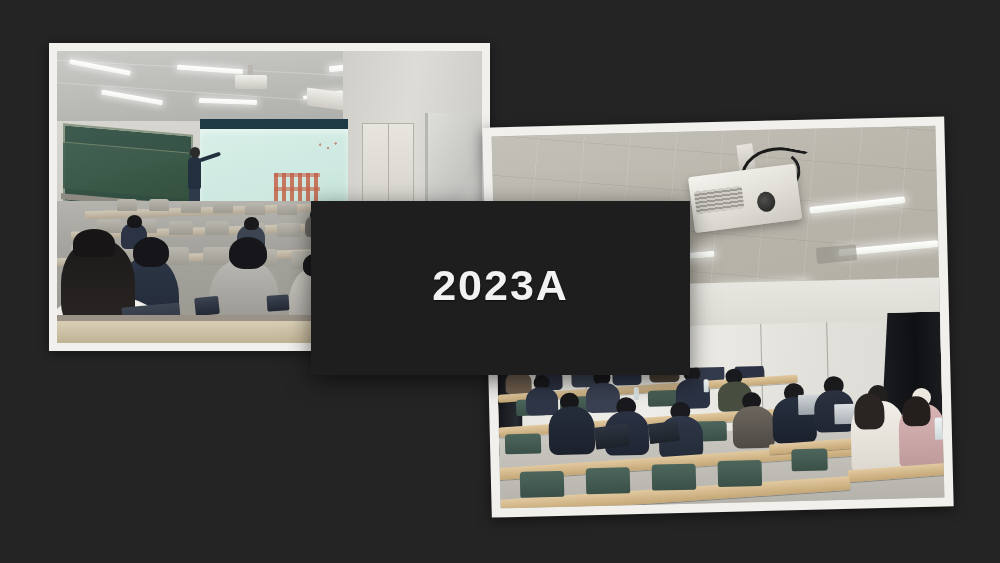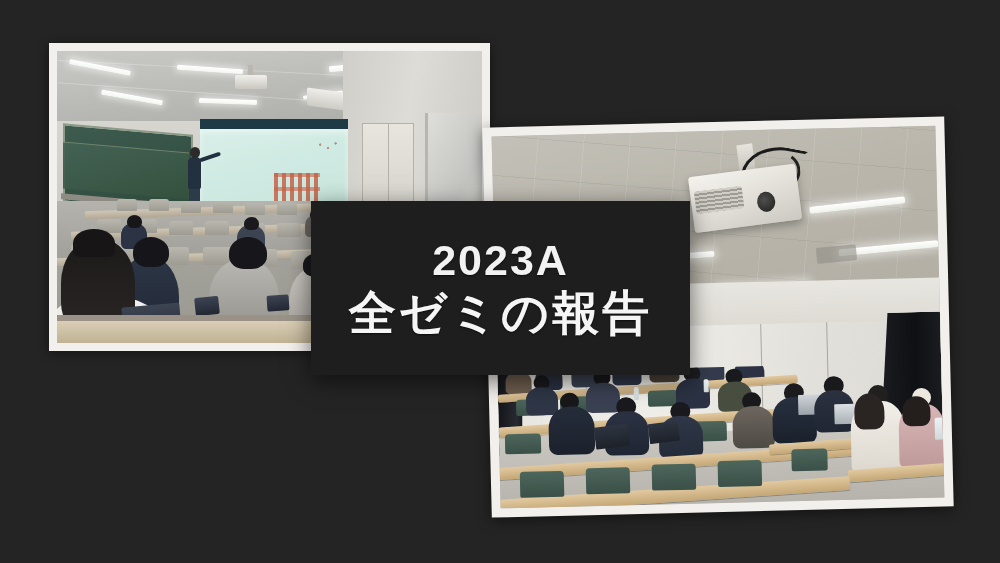--- a/index.html
+++ b/index.html
@@ -600,16 +600,15 @@
         <div class="p2-chair" style="left:20px;top:100px;width:44px;height:26px;"></div>
         <div class="p2-chair" style="left:86px;top:98px;width:44px;height:26px;"></div>
         <div class="p2-chair" style="left:152px;top:96px;width:44px;height:26px;"></div>
         <div class="p2-chair" style="left:218px;top:94px;width:44px;height:26px;"></div>
       </div>
     </div>
   </div>
 
   <div id="title-box">
     <div id="title-line1">2023A</div>
-    <div id="title-line2">全ゼミの報告</div>
   </div>
 
 </div>
 
 </body></html>

